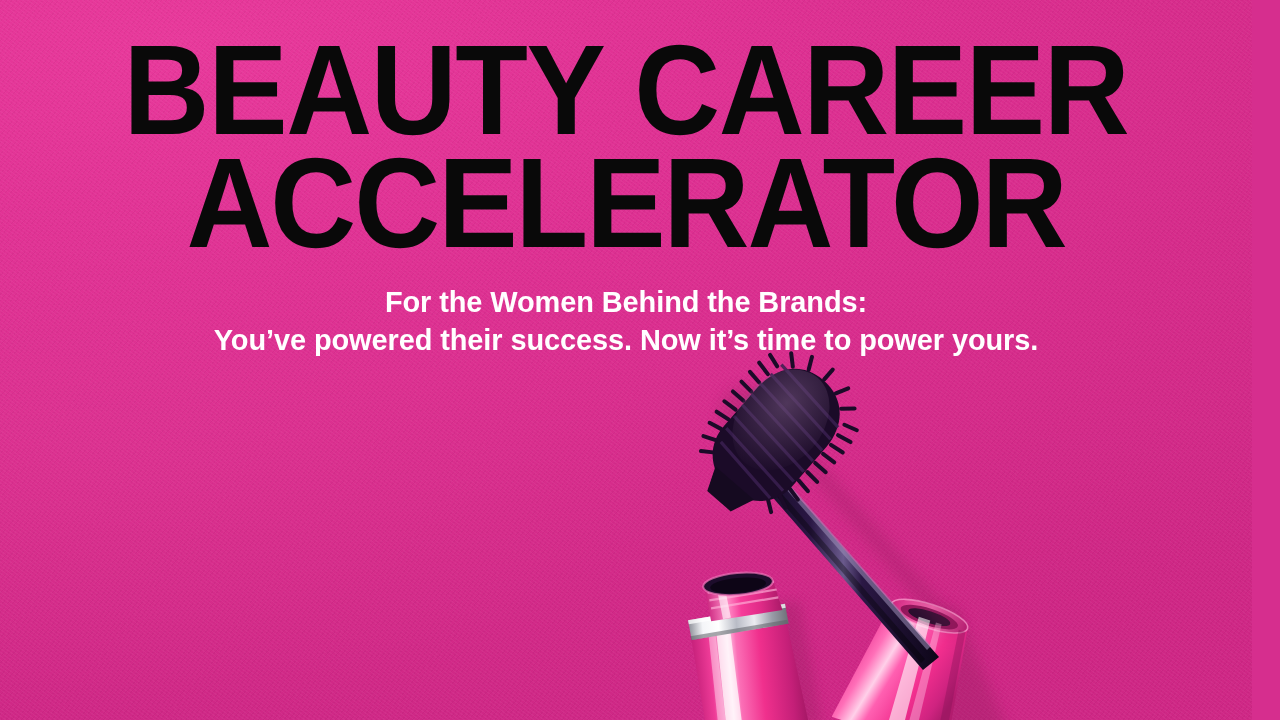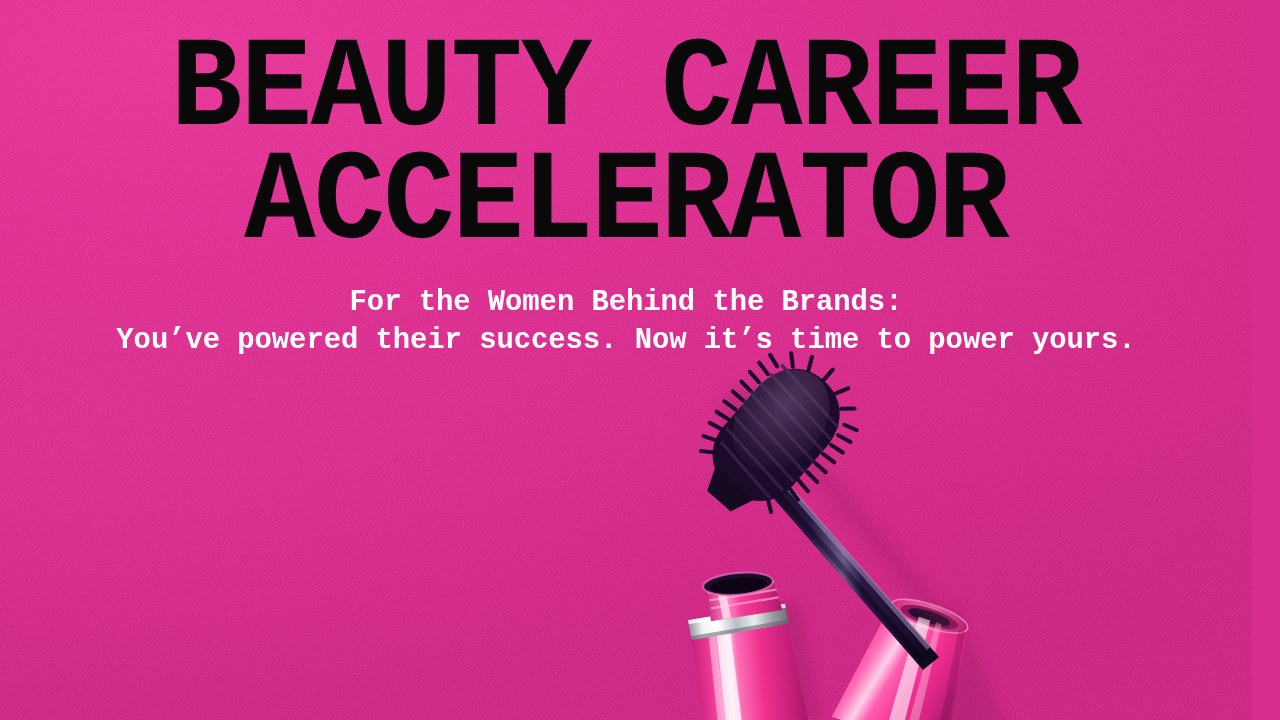--- a/index.html
+++ b/index.html
@@ -11,21 +11,21 @@
     overflow: hidden;
     background: #d62e8e;
   }
 
   #slide {
     position: relative;
     width: 1252px;
     height: 720px;
     background: #ec4899;
     overflow: hidden;
-    font-family: Liberation Mono, monospace;
+    font-family: Liberation Sans, sans-serif;
   }
 
   
   .bg-base {
     position: absolute; inset: 0;
     background:
       radial-gradient(125% 95% at 14% 6%, #e8399b 0%, #de3092 38%, #d52b8a 72%, #cf2886 100%);
   }
   .bg-sheen {
     position: absolute; inset: 0;

